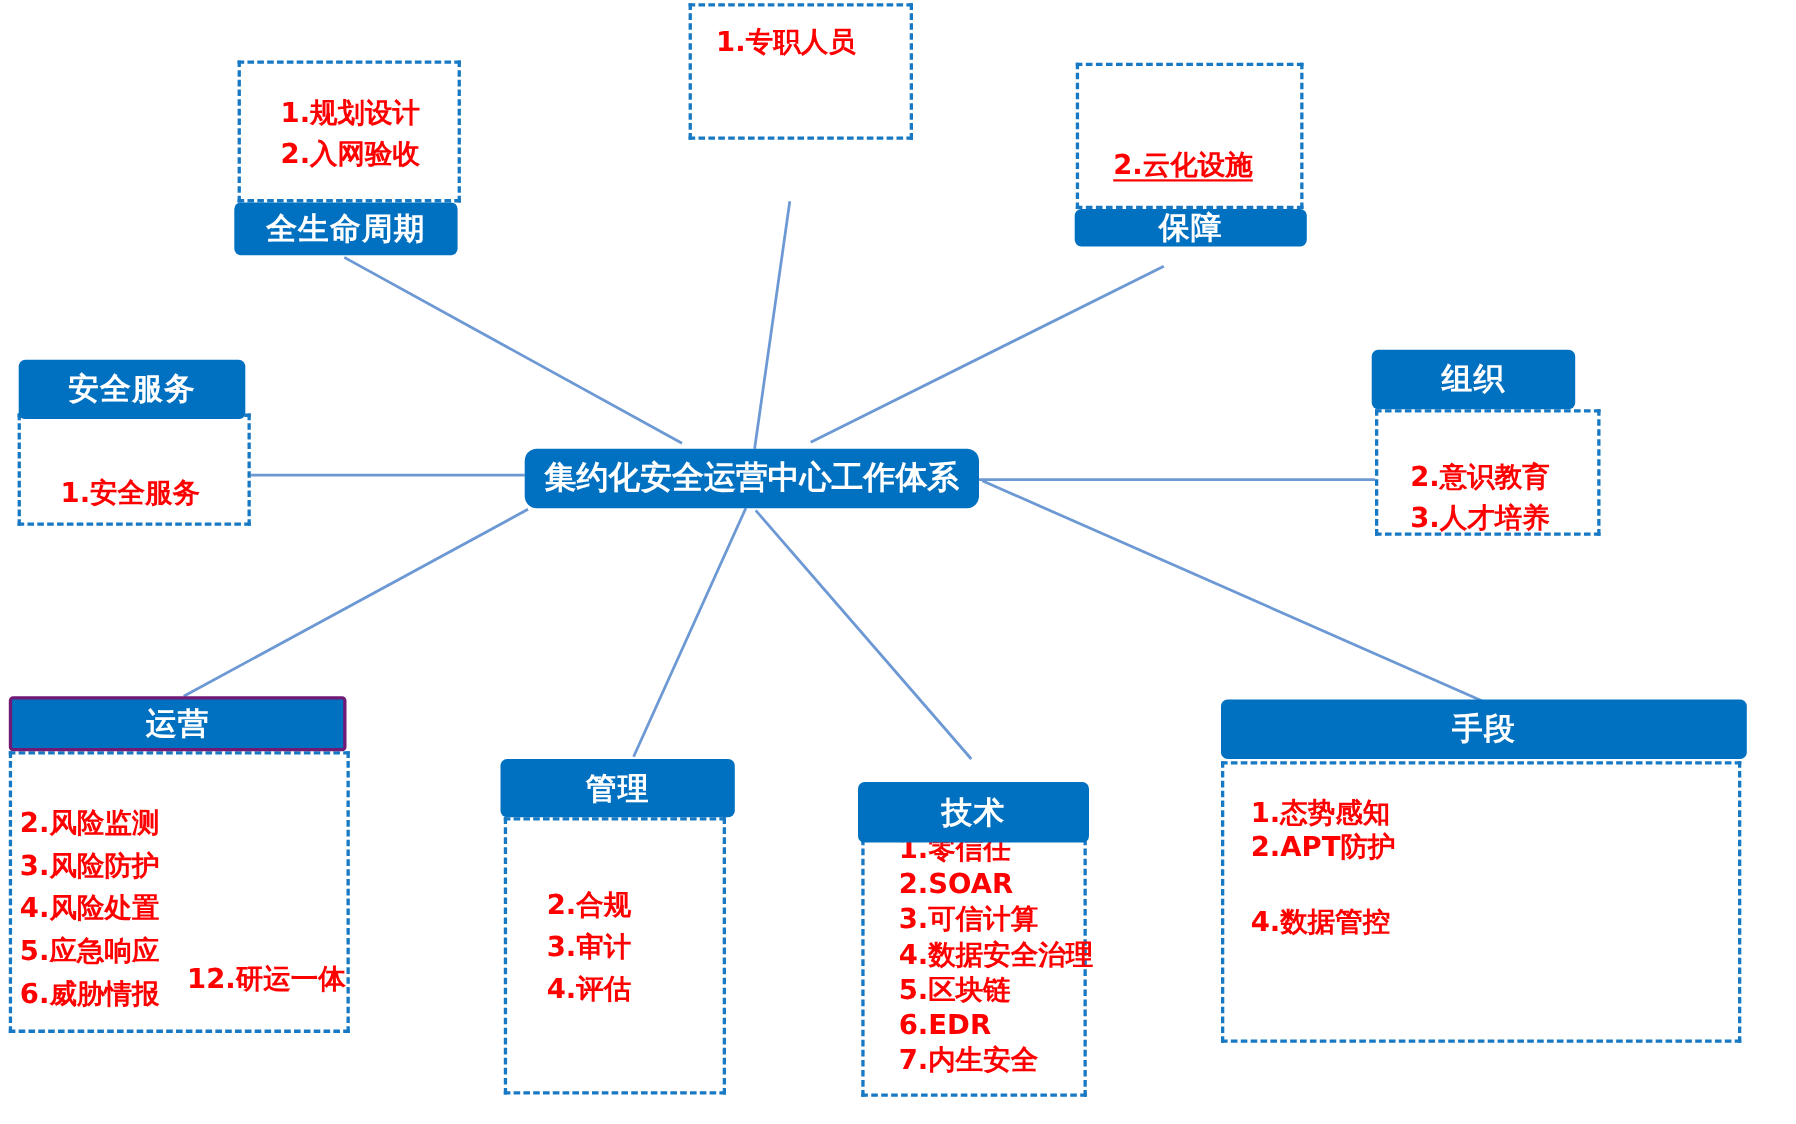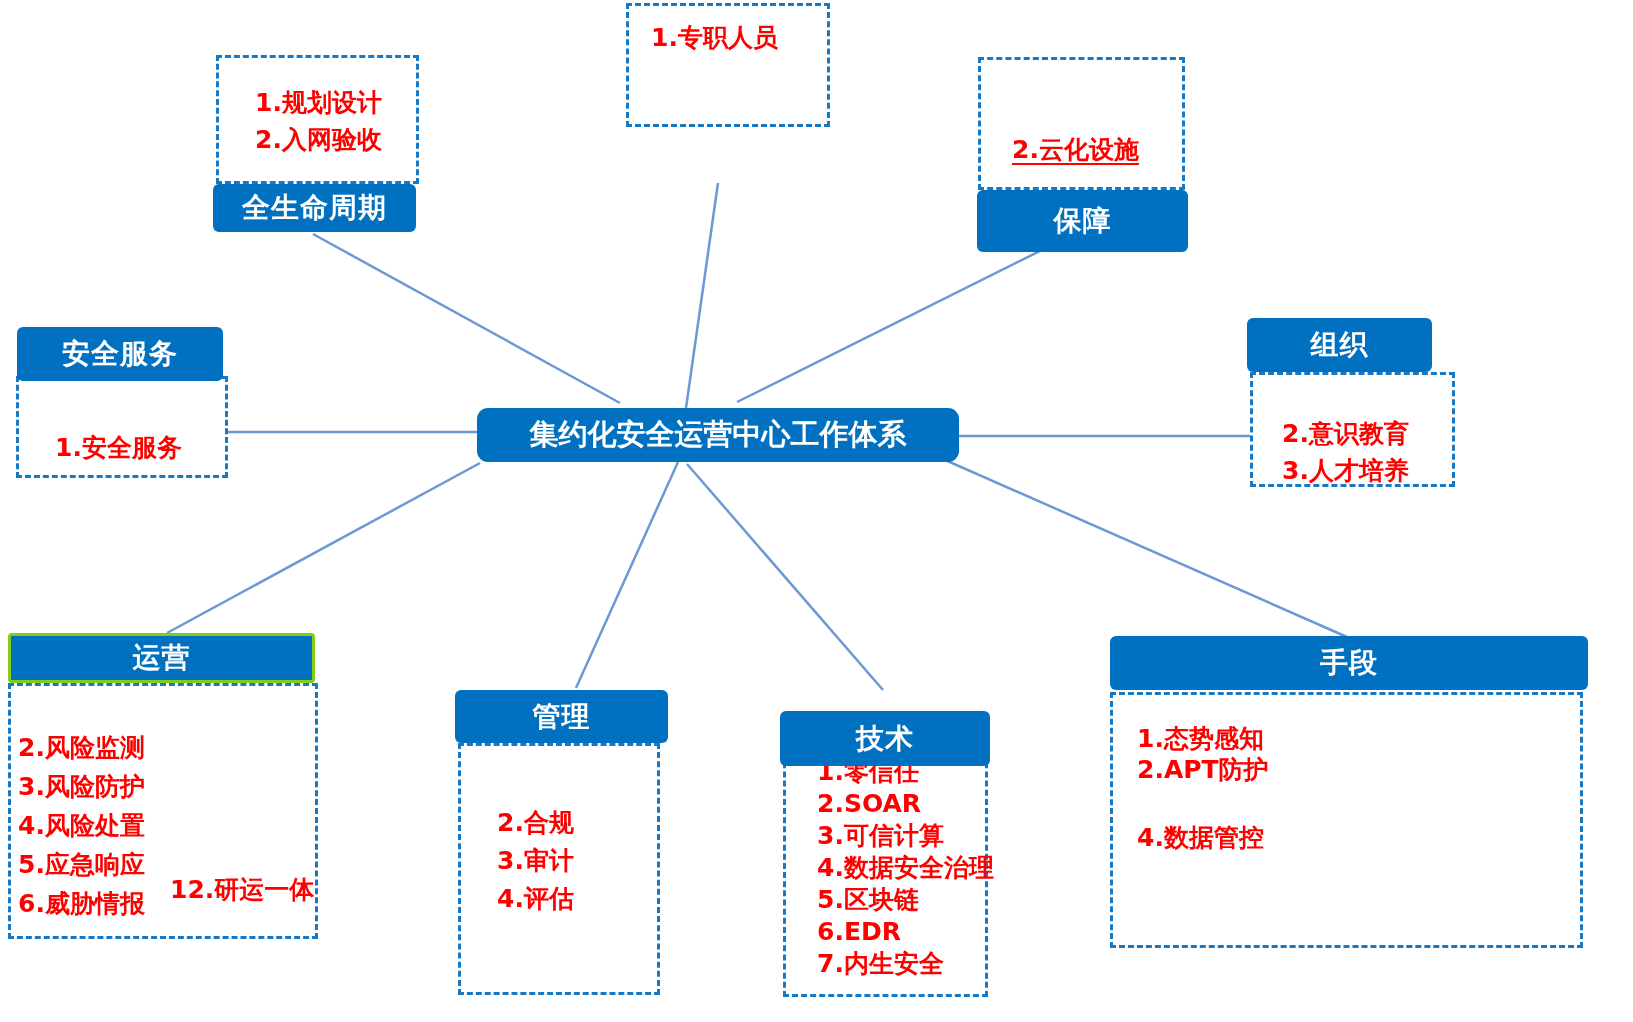--- a/index.html
+++ b/index.html
@@ -15,21 +15,21 @@
     box-sizing:border-box;
   }
   .center-node {
     position:absolute; z-index:3; background:#0070C0; color:#ffffff;
     font-weight:bold; font-size:29px; display:flex; align-items:center;
     justify-content:center; border-radius:11px; box-sizing:border-box;
   }
   .dash {
     position:absolute; z-index:2; border:3px dashed #1778C4; box-sizing:border-box;
   }
-  .op-hdr { border:3px solid #84cc16; border-radius:4px; }
+  .op-hdr { border:3px solid #701a75; border-radius:4px; }
   .items { color:#FF0000; font-weight:bold; font-size:25px; }
   .item-line { white-space:nowrap; }
   .u .item-line { text-decoration:underline; text-underline-offset:5px; }
   #means-box .item-line:nth-child(3) { margin-top:37px; }
   .extra-item {
     position:absolute; color:#FF0000; font-weight:bold; font-size:25px;
     white-space:nowrap;
   }
 </style>
 </head>
@@ -44,42 +44,42 @@
       <line x1="1058" y1="242" x2="737" y2="402"></line>
       <line x1="228" y1="432" x2="477" y2="432"></line>
       <line x1="890" y1="436" x2="1250" y2="436"></line>
       <line x1="480" y1="463" x2="167" y2="633"></line>
       <line x1="678" y1="462" x2="576" y2="688"></line>
       <line x1="687" y1="464" x2="883" y2="690"></line>
       <line x1="893" y1="437" x2="1347" y2="637"></line>
     </g>
   </svg>
 
-  <div class="center-node" style="left:477px; top:408px; width:482px; height:54px;">集约化安全运营中心工作体系</div>
+  <div class="center-node" style="left:477px; top:408px; width:413px; height:54px;">集约化安全运营中心工作体系</div>
 
   <div class="dash" style="left:626px; top:3px; width:204px; height:124px;">
     <div class="items" style="padding:13px 0 0 22px; line-height:38px;">
         <div class="item-line">1.专职人员</div>
       </div>
   </div>
 
   <div class="dash" style="left:216px; top:55px; width:203px; height:129px;">
     <div class="items" style="padding:26px 0 0 36px; line-height:37px;">
         <div class="item-line">1.规划设计</div>
         <div class="item-line">2.入网验收</div>
       </div>
   </div>
   <div class="hdr" style="left:213px; top:184px; width:203px; height:48px;">全生命周期</div>
 
   <div class="dash u" style="left:978px; top:57px; width:207px; height:133px;">
     <div class="items" style="padding:71px 0 0 31px; line-height:37px;">
         <div class="item-line">2.云化设施</div>
       </div>
   </div>
-  <div class="hdr" style="left:977px; top:190px; width:211px; height:62px;">保障</div>
+  <div class="hdr" style="left:977px; top:190px; width:211px; height:34px;">保障</div>
 
   <div class="hdr" style="left:17px; top:327px; width:206px; height:54px;">安全服务</div>
   <div class="dash" style="left:16px; top:376px; width:212px; height:102px;">
     <div class="items" style="padding:50px 0 0 36px; line-height:37px;">
         <div class="item-line">1.安全服务</div>
       </div>
   </div>
 
   <div class="hdr" style="left:1247px; top:318px; width:185px; height:54px;">组织</div>
   <div class="dash" style="left:1250px; top:372px; width:205px; height:115px;">

